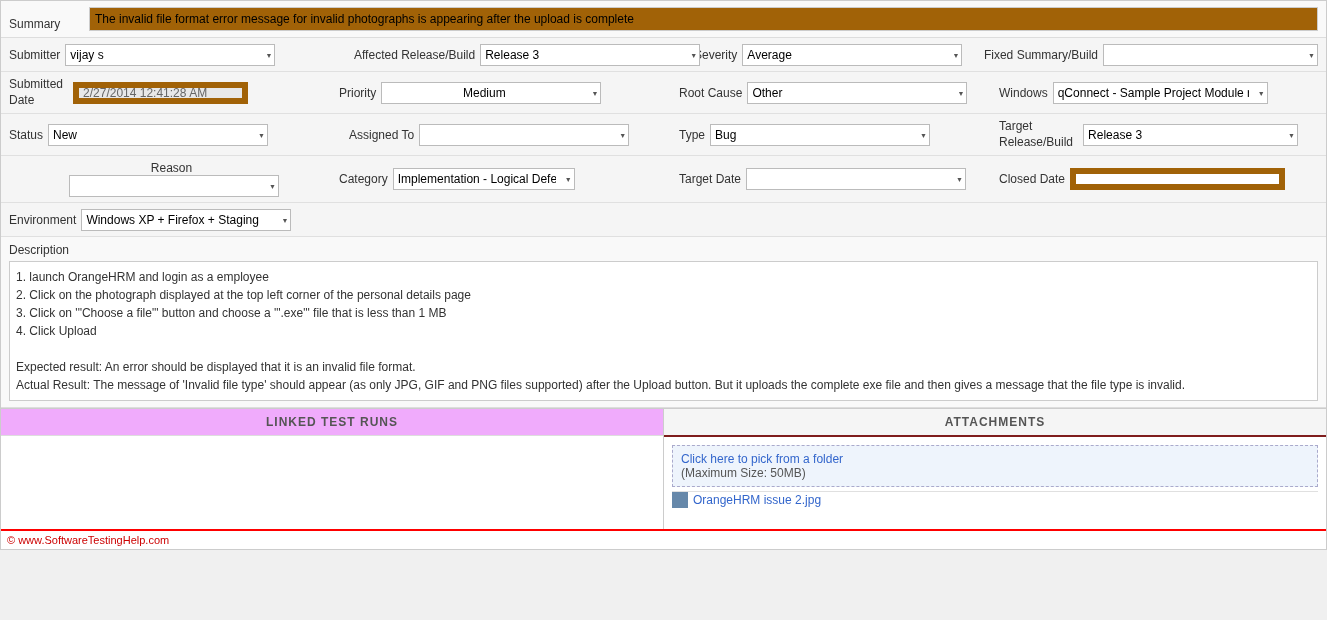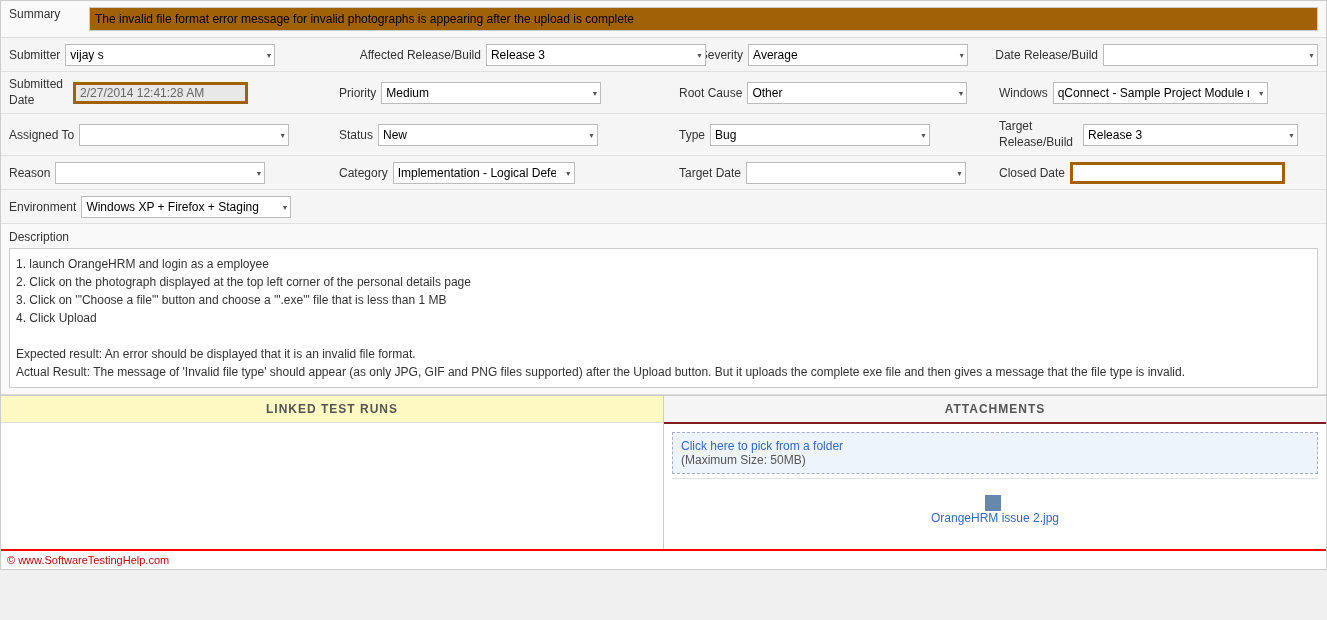--- a/index.html
+++ b/index.html
@@ -9,21 +9,21 @@
       background: #f0f0f0;
       color: #333;
     }
     .main-container {
       width: 1327px;
       background: #fff;
       border: 1px solid #ccc;
     }
     .summary-row {
       display: flex;
-      align-items: flex-start;
+      align-items: flex-end;
       padding: 6px 8px;
       border-bottom: 1px solid #ddd;
       background: #f9f9f9;
     }
     .summary-label {
       width: 80px;
       font-weight: normal;
       color: #333;
       flex-shrink: 0;
     }
@@ -47,21 +47,21 @@
       display: flex;
       align-items: center;
     }
     .lbl {
       font-size: 12px;
       color: #333;
       white-space: nowrap;
       margin-right: 5px;
     }
     .inp {
-      border: 3px solid #a16207;
+      border: 6px solid #a16207;
       padding: 2px 4px;
       font-size: 12px;
       height: 22px;
       background: #fff;
       outline: none;
     }
     .inp-readonly {
       background: #e8e8e8;
       color: #666;
     }
@@ -120,21 +120,21 @@
       border-right: 1px solid #ccc;
       min-height: 120px;
     }
     .linked-test-runs-header {
       text-align: center;
       padding: 6px;
       font-size: 12px;
       font-weight: bold;
       color: #555;
       border-bottom: 1px solid #ddd;
-      background: #fef9c3;
+      background: #f0abfc;
       letter-spacing: 1px;
     }
     .attachments-section {
       flex: 1;
     }
     .attachments-header {
       text-align: center;
       padding: 6px;
       font-size: 12px;
       font-weight: bold;
@@ -152,23 +152,22 @@
       font-size: 12px;
       display: block;
       border: 1px dashed #aaccee;
       background: #eef4fc;
       padding: 6px 8px;
       margin-bottom: 6px;
     }
     .attachment-item {
       display: flex;
       align-items: center;
-      padding: 16px 0;
+      padding: 0 0;
       border-top: 1px solid #e0e0e0;
-      flex-direction: column;
     }
     .attachment-link {
       color: #3366cc;
       text-decoration: none;
       font-size: 12px;
     }
     .footer-bar {
       background: #fff;
       border-top: 2px solid #ff0000;
       padding: 2px 6px;
@@ -213,40 +212,40 @@
       <div class="sel-wrap">
         <select class="sel" style="width:220px;">
           <option>Average</option>
           <option>Low</option>
           <option>High</option>
         </select>
       </div>
     </div>
 
     <div class="cell" style="flex:1;">
-      <span class="lbl">Date Release/Build</span>
+      <span class="lbl">Fixed Summary/Build</span>
       <div class="sel-wrap">
         <select class="sel" style="width:215px;">
           <option value=""></option>
         </select>
       </div>
     </div>
   </div>
 
   <div class="form-row">
 
     <div class="cell" style="width:330px;">
       <span class="lbl" style="white-space:nowrap; line-height:1.3;">Submitted<br>Date</span>
       <input class="inp inp-readonly" style="width: 175px; margin-left: 5px;" type="text" readonly="" value="2/27/2014 12:41:28 AM">
     </div>
 
     <div class="cell" style="width:340px;">
       <span class="lbl">Priority</span>
       <div class="sel-wrap">
-        <select class="sel" style="width:220px;">
+        <select class="sel" style="width:220px;text-align:center;">
           <option>Medium</option>
           <option>Low</option>
           <option>High</option>
         </select>
       </div>
     </div>
 
     <div class="cell" style="width:320px;">
       <span class="lbl">Root Cause</span>
       <div class="sel-wrap">
@@ -261,38 +260,38 @@
       <span class="lbl">Windows</span>
       <div class="sel-wrap">
         <select class="sel" style="width:215px;">
           <option>qConnect - Sample Project Module root</option>
         </select>
       </div>
     </div>
   </div>
 
   <div class="form-row">
-
-    <div class="cell" style="width:330px;">
-      <span class="lbl">Assigned To</span>
-      <div class="sel-wrap">
-        <select class="sel" style="width:210px;">
-          <option value=""></option>
-        </select>
-      </div>
-    </div>
 
     <div class="cell" style="width:340px;">
       <span class="lbl">Status</span>
       <div class="sel-wrap">
         <select class="sel" style="width:220px;">
           <option>New</option>
           <option>Open</option>
           <option>Fixed</option>
           <option>Closed</option>
+        </select>
+      </div>
+    </div>
+
+    <div class="cell" style="width:330px;">
+      <span class="lbl">Assigned To</span>
+      <div class="sel-wrap">
+        <select class="sel" style="width:210px;">
+          <option value=""></option>
         </select>
       </div>
     </div>
 
     <div class="cell" style="width:320px;">
       <span class="lbl">Type</span>
       <div class="sel-wrap">
         <select class="sel" style="width:220px;">
           <option>Bug</option>
           <option>Enhancement</option>
@@ -305,21 +304,21 @@
       <div class="sel-wrap" style="margin-left:5px;">
         <select class="sel" style="width:215px;">
           <option>Release 3</option>
         </select>
       </div>
     </div>
   </div>
 
   <div class="form-row">
 
-    <div class="cell" style="width:330px;">
+    <div class="cell" style="width:330px;flex-direction:column;">
       <span class="lbl">Reason</span>
       <div class="sel-wrap">
         <select class="sel" style="width:210px;">
           <option value=""></option>
         </select>
       </div>
     </div>
 
     <div class="cell" style="width:340px;">
       <span class="lbl">Category</span>

